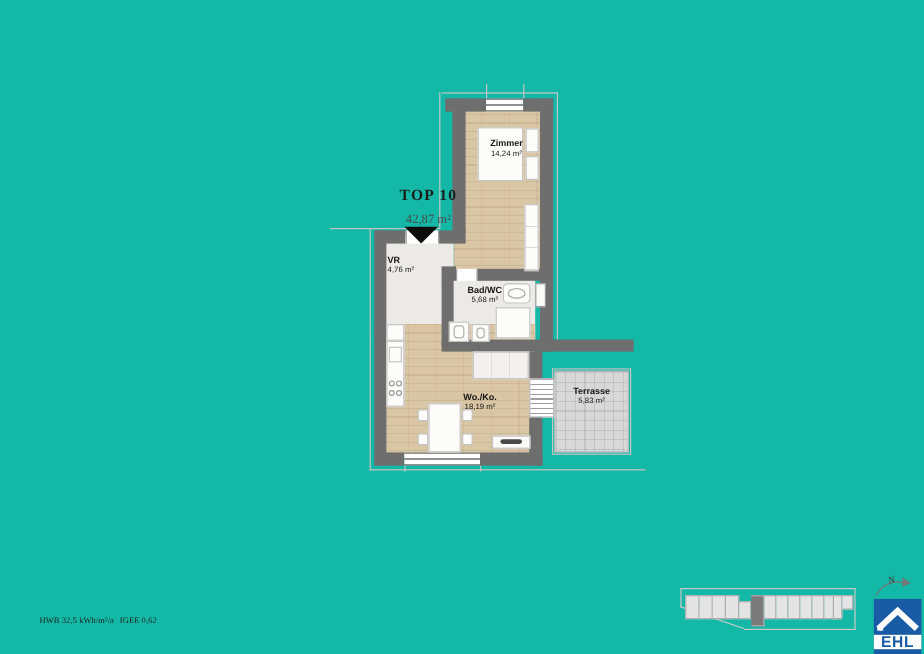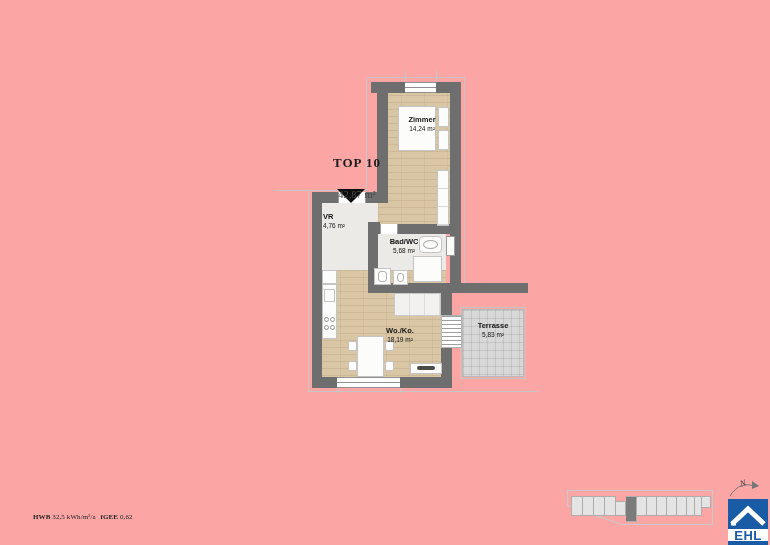--- a/index.html
+++ b/index.html
@@ -1,16 +1,16 @@
 <!DOCTYPE html>
 <html><head>
 <meta charset="utf-8">
 <style>
   html,body{margin:0;padding:0;background:#fff;}
-  .canvas{position:relative;width:770px;height:545px;background:#fca5a5;overflow:hidden;
+  .canvas{position:relative;width:770px;height:545px;background:#14b8a6;overflow:hidden;
           font-family:"Liberation Sans",sans-serif;}
   .abs{position:absolute;}
   .wall{position:absolute;background:#6e6e6e;}
   .thin{position:absolute;background:#c5c5c5;}
   .floor{position:absolute;}
   .wood{background-color:#d9c6a5;
         background-image:repeating-linear-gradient(180deg,rgba(120,90,50,.12) 0,rgba(120,90,50,.12) 1px,transparent 1px,transparent 7px),
                          repeating-linear-gradient(90deg,rgba(120,90,50,.07) 0,rgba(120,90,50,.07) 1px,transparent 1px,transparent 23px);}
   .floor-light{background:#eceae7;}
   .tiles{background-color:#d8d8d8;border:1px solid #b9b9b9;box-sizing:border-box;
@@ -20,26 +20,26 @@
   .win-h{position:absolute;background:linear-gradient(180deg,#909090 0,#909090 1px,#fff 1px,#fff 5px,#909090 5px,#909090 6px,#fff 6px,#fff 10px,#909090 10px,#909090 11px);}
   .door-gap{position:absolute;background:#fff;border-left:1px solid #9e9e9e;border-right:1px solid #9e9e9e;box-sizing:border-box;}
   .hatch{position:absolute;background-color:#fff;border:1px solid #b3b3b3;box-sizing:border-box;
          background-image:repeating-linear-gradient(180deg,#9e9e9e 0,#9e9e9e 1px,transparent 1px,transparent 4px);}
   .room-label{position:absolute;color:#141414;line-height:1.3;}
   .room-label .nm{font-size:7.5px;font-weight:bold;}
   .room-label .ar{font-size:6.5px;}
   .title-block{position:absolute;left:305px;top:155px;width:104px;text-align:center;
                font-family:"Liberation Serif",serif;color:#1c1c1c;}
   .title-block .tt{font-size:13px;font-weight:bold;letter-spacing:1px;}
-  .title-block .ta{font-size:10.5px;color:#4a4a4a;margin-top:18px;}
+  .title-block .ta{font-size:10.5px;color:#4a4a4a;margin-top:7px;}
   .entry-tri{position:absolute;left:337px;top:189px;width:0;height:0;
              border-left:14px solid transparent;border-right:14px solid transparent;border-top:14px solid #0d0d0d;}
   .footer{position:absolute;left:33px;top:513px;font-family:"Liberation Serif",serif;
           font-size:7px;color:#222;letter-spacing:.1px;}
-  .footer b{font-weight:bold;}
+  .footer b{font-weight:normal;}
   .sofa{position:absolute;background-color:#f2f1ef;border:1px solid #c8c8c8;box-sizing:border-box;
         background-image:repeating-linear-gradient(90deg,transparent 0,transparent 14px,#dcdcda 14px,#dcdcda 15px);}
   .wardrobe{background-image:repeating-linear-gradient(180deg,transparent 0,transparent 17px,#d8d8d8 17px,#d8d8d8 18px);}
   .burner{position:absolute;width:5px;height:5px;border:1px solid #9a9a9a;border-radius:50%;background:#fff;box-sizing:border-box;}
   .basin{border-radius:4px;}
   .basin .oval{position:absolute;left:3px;top:3px;right:3px;bottom:3px;border:1px solid #aaa;border-radius:50%;}
   .inner-sq{position:absolute;left:3px;top:2px;right:3px;bottom:2px;border:1px solid #b0b0b0;border-radius:3px;}
   .sp-cell{background:#e4e4e4;border:1px solid #adadad;border-left:none;box-sizing:border-box;}
   .sp-cell.first{border-left:1px solid #adadad;}
   .sp-cell.dark{background:#7b7b7b;}

